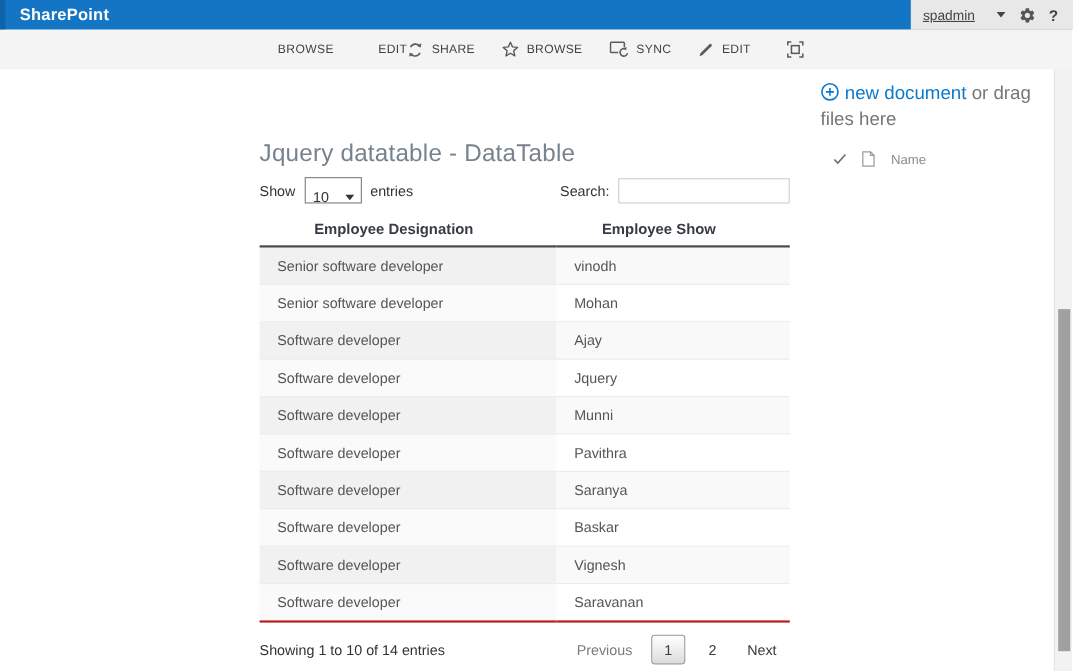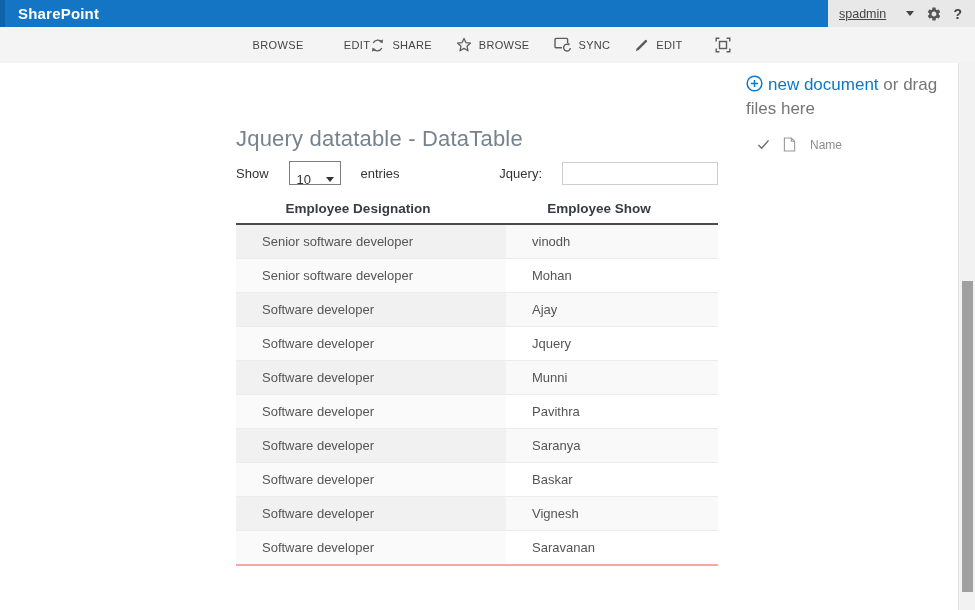--- a/index.html
+++ b/index.html
@@ -24,30 +24,30 @@
   .ribbon-tab { font-size:11px; color:#444; letter-spacing:.4px; cursor:pointer; }
   .ribbon-actions { display:flex; align-items:center; gap:24px; }
   .rb-action { display:flex; align-items:center; gap:7px; color:#444; font-size:11px; letter-spacing:.3px; cursor:pointer; background:none; border:none; }
   .rb-action svg, .focus-btn svg { color:#5c5c5c; }
   .focus-btn { margin-left:8px; }
 
   
   .webpart { position:absolute; left:236px; top:126px; width:482px; }
   .wp-title { font-size:22px; font-weight:300; color:#76838f; letter-spacing:.2px; }
   .controls { display:flex; align-items:center; justify-content:space-between; margin-top:8px; height:26px; }
-  .ctl-left, .ctl-right { display:flex; align-items:center; gap:20px; font-size:13px; color:#333; }
+  .ctl-left, .ctl-right { display:flex; align-items:center; gap:8px; font-size:13px; color:#333; }
   .select-box { width:52px; height:24px; border:1px solid #7e7e7e; background:#fff; display:flex; align-items:center;
                 justify-content:space-between; padding:12px 6px 0 7px; cursor:pointer; font-size:13px; color:#333; }
   .caret { width:0; height:0; border-left:4px solid transparent; border-right:4px solid transparent; border-top:5px solid #333; }
   .search-input { width:156px; height:23px; border:1px solid #cdcdcd; outline:none; font-size:13px; padding:0 6px; font-family:"Liberation Sans", sans-serif; }
 
-  table.datatable { width:100%; border-collapse:collapse; margin-top:8px; border-bottom:2px solid #fca5a5; }
+  table.datatable { width:100%; border-collapse:collapse; margin-top:8px; border-bottom:2px solid #b91c1c; }
   table.datatable th { font-size:13.5px; font-weight:700; color:#363b44; text-align:center;
                        padding:7px 36px 7px 10px; border-bottom:2px solid #4a4a4a; cursor:pointer; }
-  table.datatable td { font-size:13px; color:#555; padding:9px 26px; border-top:1px solid #ececec; }
+  table.datatable td { font-size:13px; color:#555; padding:9px 16px; border-top:1px solid #ececec; }
   table.datatable tbody tr:first-child td { border-top:none; }
   table.datatable td:first-child { width:270px; }
   table.datatable tbody tr:nth-child(odd) td { background:#f9f9f9; }
   table.datatable tbody tr:nth-child(odd) td.sort-col { background:#f1f1f1; }
   table.datatable tbody tr:nth-child(even) td { background:#ffffff; }
   table.datatable tbody tr:nth-child(even) td.sort-col { background:#fafafa; }
 
   .table-footer { display:flex; align-items:center; justify-content:space-between; margin-top:11px; }
   .tf-info { font-size:13px; color:#333; }
   .paginate { display:flex; align-items:center; }
@@ -146,21 +146,21 @@
     <div class="controls">
       <div class="ctl-left">
         <span>Show</span>
         <span class="select-box">
           <span>10</span>
           <span class="caret"></span>
         </span>
         <span>entries</span>
       </div>
       <div class="ctl-right">
-        <span>Jquery:</span>
+        <span>Search:</span>
         <input class="search-input" type="text" value="" style="">
       </div>
     </div>
 
     <table class="datatable">
       <thead>
         <tr>
           <th>Employee Designation</th>
           <th>Employee Show</th>
         </tr>
@@ -202,20 +202,29 @@
             <td class="sort-col">Software developer</td>
             <td>Vignesh</td>
           </tr>
           <tr>
             <td class="sort-col">Software developer</td>
             <td>Saravanan</td>
           </tr>
         </tbody>
     </table>
 
+    <div class="table-footer">
+      <span class="tf-info">Showing 1 to 10 of 14 entries</span>
+      <div class="paginate">
+        <span class="pg-btn disabled">Previous</span>
+        <span class="pg-page active">1</span>
+        <span class="pg-page">2</span>
+        <span class="pg-btn">Next</span>
+      </div>
+    </div>
   </section>
 
   <aside class="doc-panel">
     <div class="new-doc">
       <span class="plus">
         <svg width="17" height="17" viewBox="0 0 16 16">
           <circle cx="8" cy="8" r="6.9" fill="none" stroke="#0b79cb" stroke-width="1.4"></circle>
           <path d="M8 4.6 V11.4 M4.6 8 H11.4" stroke="#0b79cb" stroke-width="1.4"></path>
         </svg>
       </span><a>new document</a><span> or drag files here</span>

